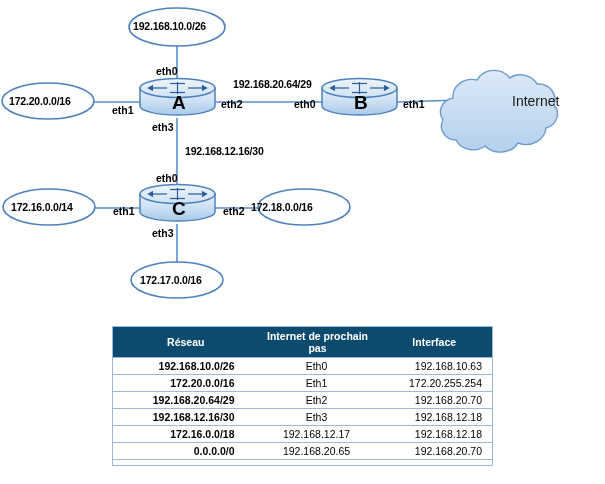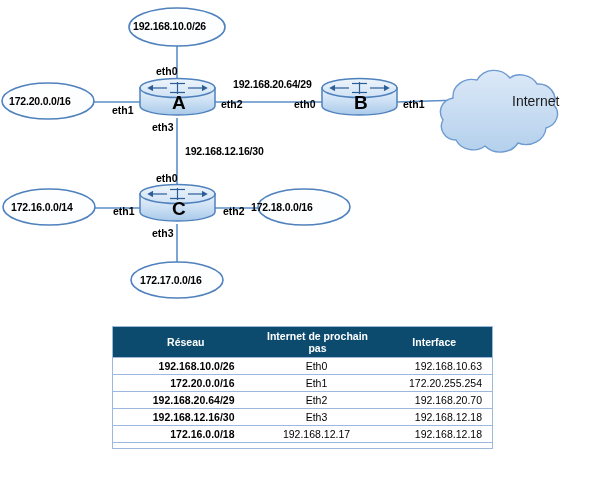--- a/index.html
+++ b/index.html
@@ -288,20 +288,25 @@
       <tr>
         <td class="c0">192.168.12.16/30</td>
         <td class="c1">Eth3</td>
         <td class="c2">192.168.12.18</td>
       </tr>
       <tr>
         <td class="c0">172.16.0.0/18</td>
         <td class="c1">192.168.12.17</td>
         <td class="c2">192.168.12.18</td>
       </tr>
+      <tr>
+        <td class="c0">0.0.0.0/0</td>
+        <td class="c1">192.168.20.65</td>
+        <td class="c2">192.168.20.70</td>
+      </tr>
       <tr class="spacer">
         <td></td>
           <td></td>
           <td></td>
       </tr>
     </tbody>
   </table>
 </div>
 
 </body></html>

